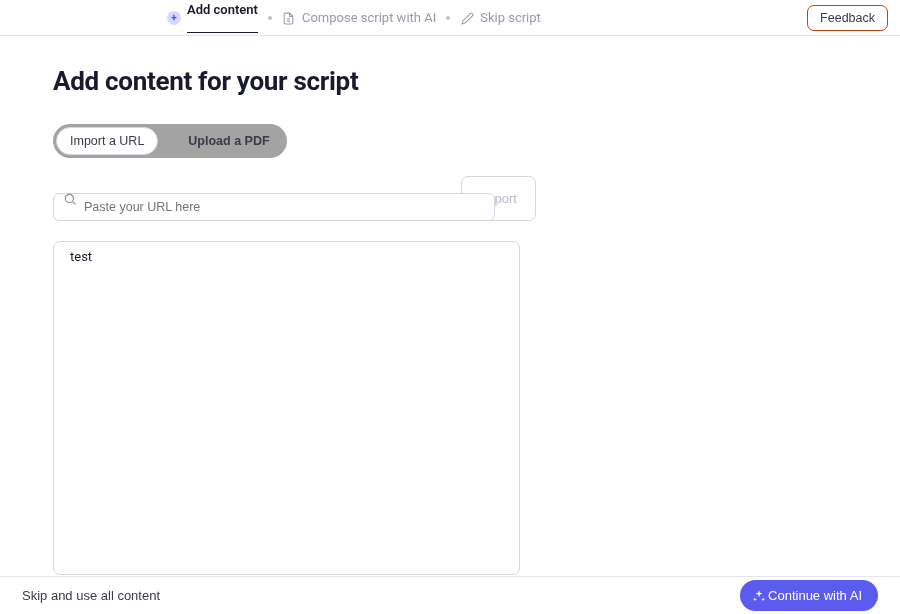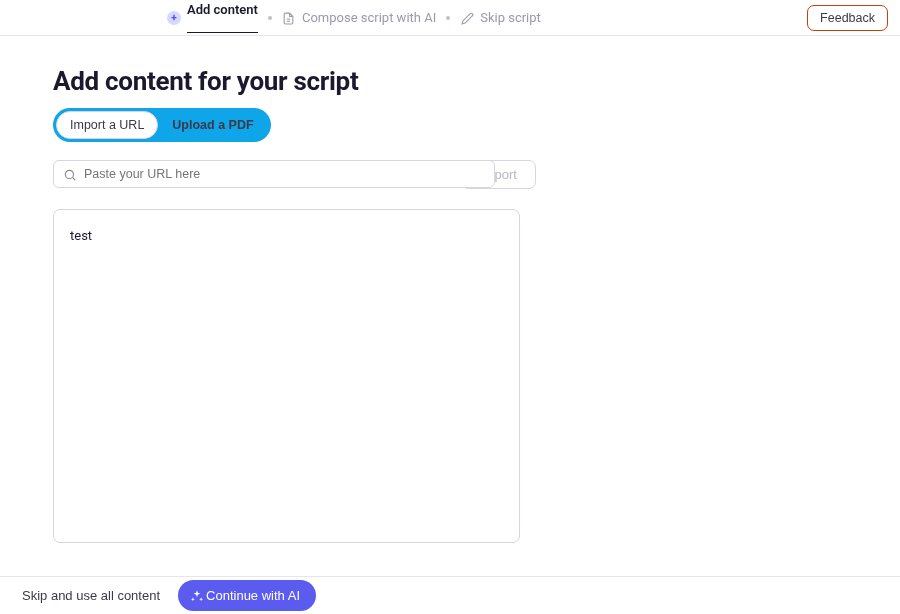--- a/index.html
+++ b/index.html
@@ -11,42 +11,42 @@
   .step { display: flex; align-items: center; gap: 6px; font-size: 13px; }
   .step.active .step-label { color: #1a1a2e; font-weight: 600; border-bottom: 1.5px solid #1a1a2e; padding-bottom: 15px; }
   .step.disabled { color: #9a9aad; cursor: default; align-items: flex-end; }
   .plus-badge { width: 14px; height: 14px; border-radius: 50%; background: #d8d8ff; color: #4a4aff; display: flex; align-items: center; justify-content: center; font-size: 10px; font-weight: 700; }
   .step-icon { width: 14px; height: 14px; display: flex; align-items: center; justify-content: center; color: #9a9aad; }
   .sep-dot { width: 4px; height: 4px; border-radius: 50%; background: #c0c0cc; }
   .feedback-btn { margin-left: auto; border: 1px solid #c2410c; background: #fff; border-radius: 7px; padding: 5px 12px; font-size: 12.5px; color: #3a3a4a; cursor: pointer; }
   
   
   .main { padding: 30px 53px 20px 53px; }
-  h1 { font-size: 26px; font-weight: 700; margin-bottom: 12px; letter-spacing: -0.3px; }
+  h1 { font-size: 26px; font-weight: 700; margin-bottom: 28px; letter-spacing: -0.3px; }
   .desc { font-size: 13px; color: #3a3a4a; max-width: 480px; line-height: 1.45; margin-bottom: 18px; }
   .desc b { font-weight: 700; }
   
   
-  .tabs { display: flex; gap: 0; background: #0ea5e9; border-radius: 999px; padding: 3px; width: fit-content; margin-bottom: 18px; }
+  .tabs { display: flex; gap: 16px; background: #a3a3a3; border-radius: 999px; padding: 3px; width: fit-content; margin-bottom: 18px; }
   .tab { border: none; background: transparent; font-size: 12.5px; padding: 7px 14px; border-radius: 999px; cursor: pointer; color: #3a3a4a; font-weight: bold; }
   .tab.selected { background: #fff; border: 1px solid #d6d6e0; font-weight: 500; padding: 6px 13px; }
   
   
   .url-row { display: flex; gap: 8px; margin-bottom: 20px; }
   .url-field { position: relative; width: 400px; }
   .url-field .search-ic { position: absolute; left: 10px; top: 50%; transform: translateY(-50%); color: #8a8a9a; }
   .url-field input { width: 100%; height: 26px; padding: 0 10px 0 30px; border: 1px solid #d6d6e0; border-radius: 6px; font-size: 12.5px; box-sizing: content-box; height: 24px; }
-  .url-field input { height: auto; padding: 6px 10px 6px 30px; }
+  .url-field input { height: auto; padding: 6px 10px 6px 30px; margin-top: 17px; }
   .import-btn { border: 1px solid #d6d6e0; background: #fff; color: #b8b8c5; border-radius: 7px; padding: 6px 18px; font-size: 13px; cursor: default; }
   
   
-  .content-box { width: 467px; height: 334px; border: 1px solid #d6d6e0; border-radius: 7px; padding: 17px 16px; font-size: 13px; color: #1a1a2e; resize: none; font-family: inherit; line-height: 1.4; }
+  .content-box { width: 467px; height: 334px; border: 1px solid #d6d6e0; border-radius: 7px; padding: 6px 16px; font-size: 13px; color: #1a1a2e; resize: none; font-family: inherit; line-height: 1.4; }
   
   
-  .footer { position: absolute; bottom: 0; left: 0; right: 0; height: 38px; border-top: 1px solid #e5e5ea; display: flex; align-items: center; justify-content: flex-start; padding: 0 22px; gap: 18px; background: #fff; }
+  .footer { position: absolute; bottom: 0; left: 0; right: 0; height: 38px; border-top: 1px solid #e5e5ea; display: flex; align-items: center; justify-content: space-between; padding: 0 22px; gap: 18px; background: #fff; }
   .skip-link { font-size: 13px; color: #3a3a4a; background: none; border: none; cursor: pointer; }
   .continue-btn { background: #5b5bf0; color: #fff; border: none; border-radius: 999px; padding: 8px 16px 8px 12px; font-size: 13px; font-weight: 500; display: flex; align-items: center; gap: 2px; cursor: pointer; }
   .sparkle { width: 14px; height: 14px; }
   
   svg { display: block; }
 </style>
 </head>
 <body>
 
 <div class="topbar">

